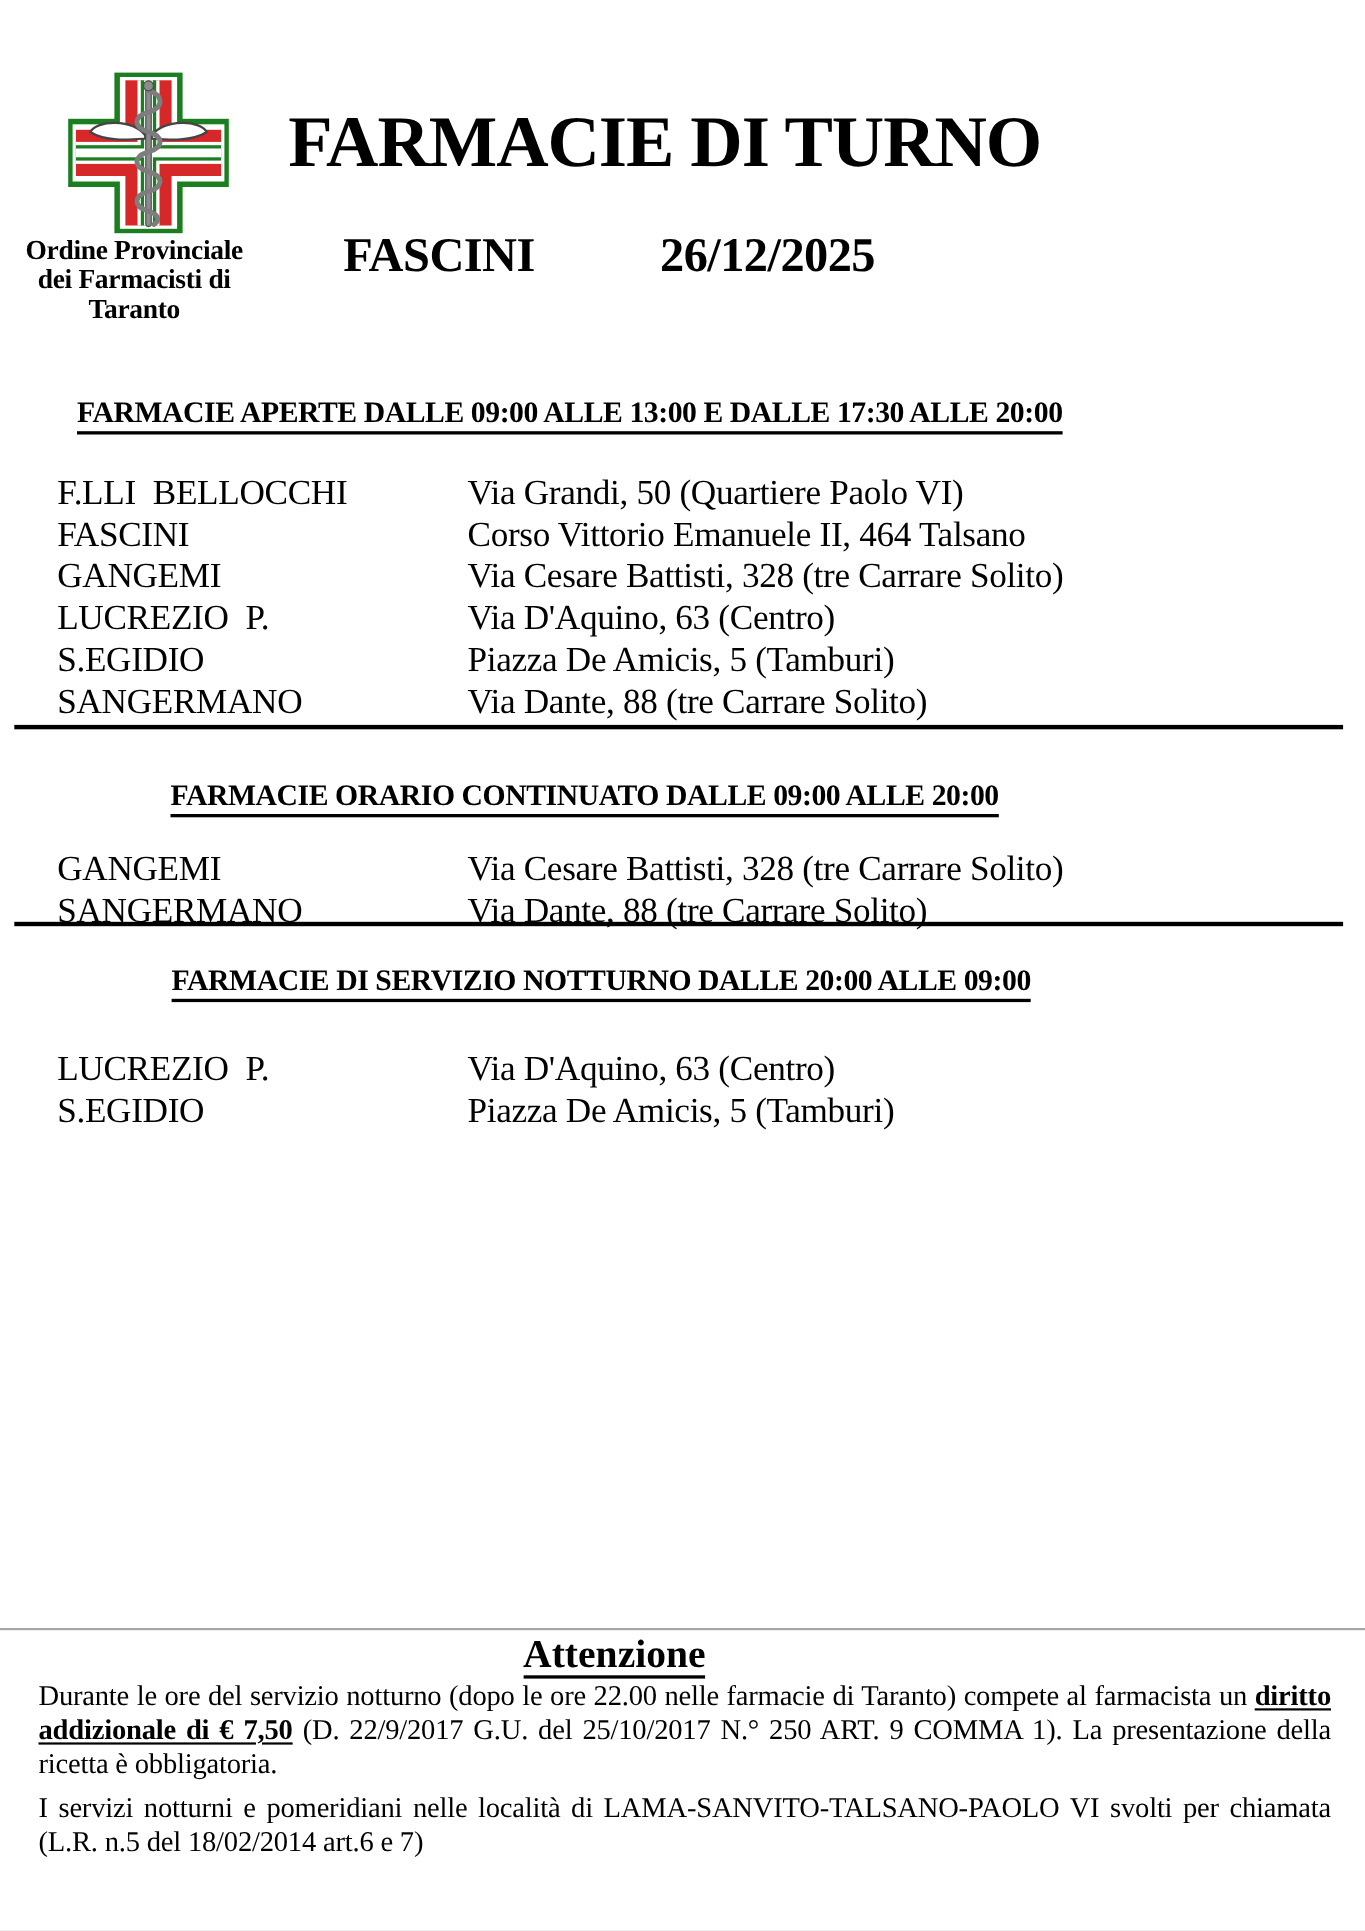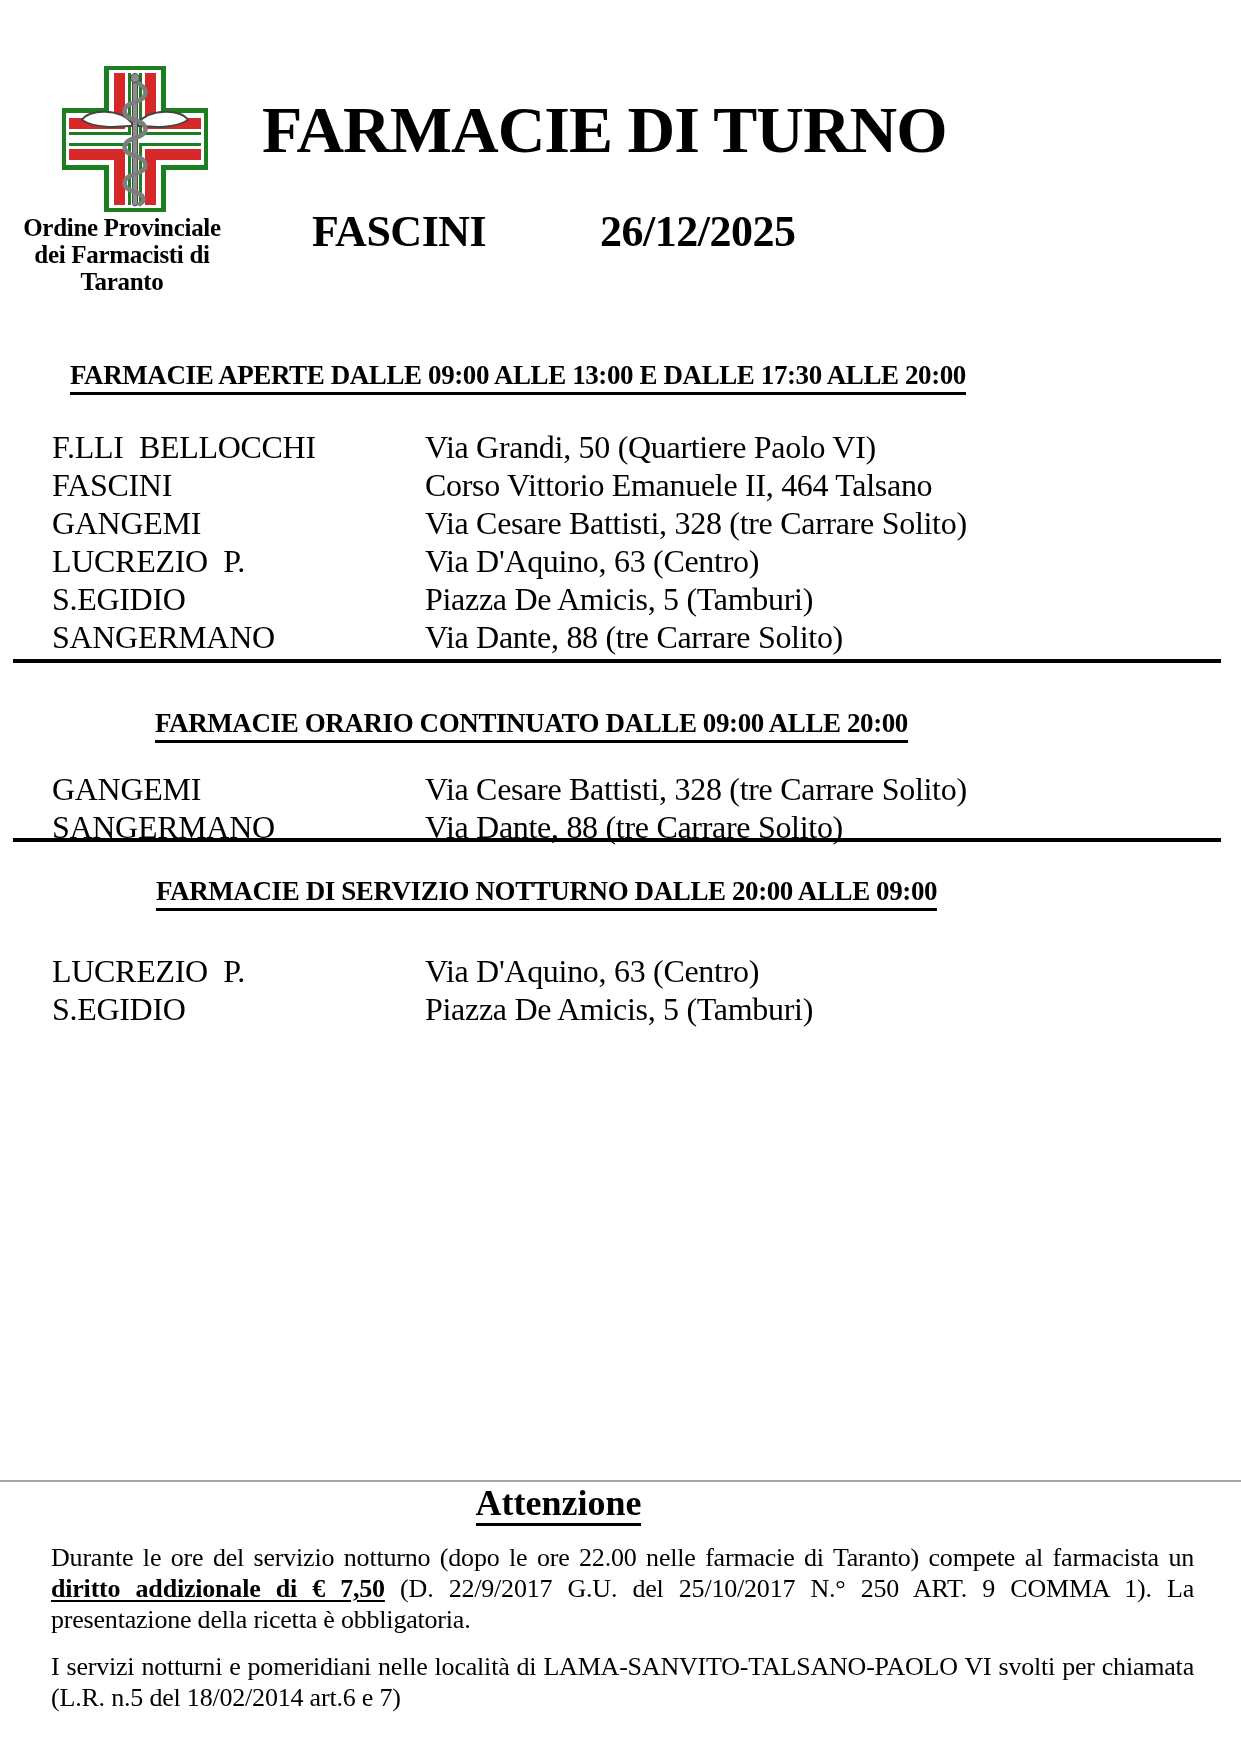--- a/index.html
+++ b/index.html
@@ -64,21 +64,21 @@
   
   .notice-title {
     position:absolute; left:0; top:1484px; width:1097px;
     text-align:center; font-size:36px; font-weight:bold; line-height:38px;margin-left:10px;
   }
   .notice-title span { display:inline-block; border-bottom:3px solid #000; padding-bottom:1px; }
   .notice-body {
     position:absolute; left:35px; top:1526px; width:1175px;
     font-size:26px; line-height:31px; text-align:justify; letter-spacing:-0.2px;
   }
-  .notice-body p { margin:16px; }
+  .notice-body p { margin:0; }
   .notice-body p + p { margin-top:9px; }
   .notice-bold {
     font-weight:bold;
     text-decoration:underline;
     text-decoration-thickness:2px;
     text-underline-offset:3px;
   }
 </style>
 </head>
 <body>

